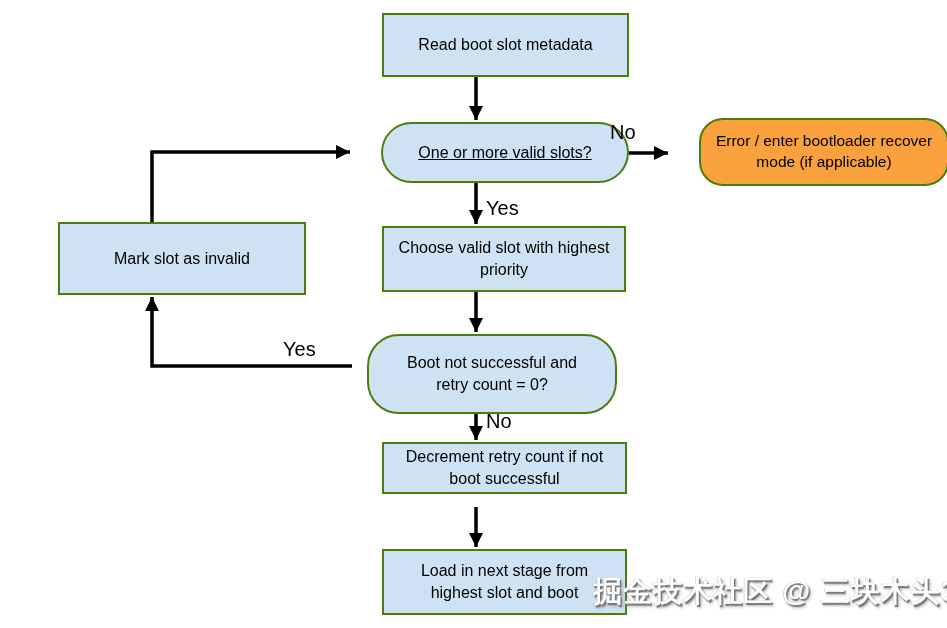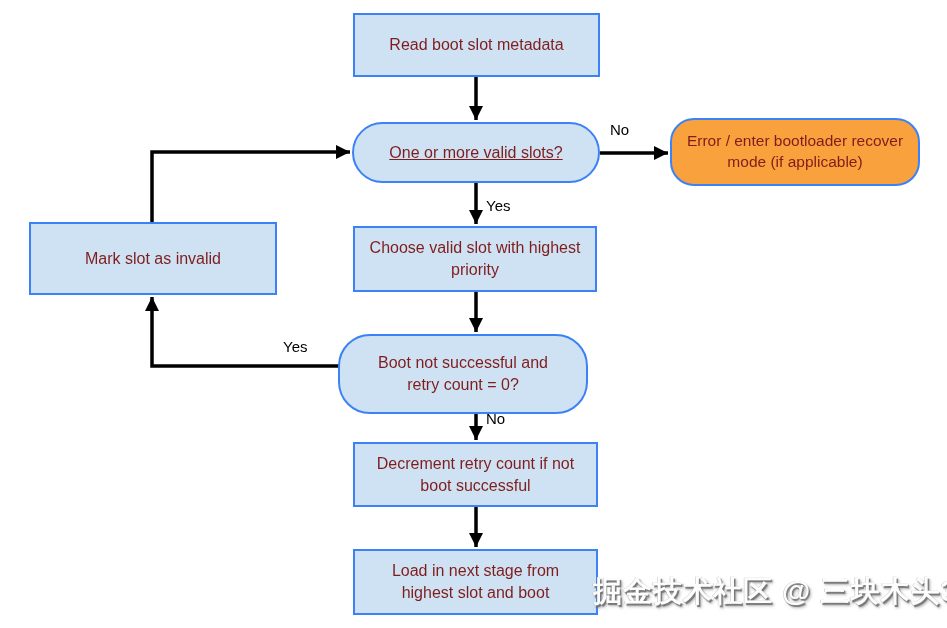--- a/index.html
+++ b/index.html
@@ -25,41 +25,42 @@
   .edge {
     stroke: #000000;
     stroke-width: 3.5;
     fill: none;
     stroke-linejoin: miter;
   }
   .node {
     position: absolute;
     box-sizing: border-box;
     background: #cfe2f3;
-    border: 2px solid #3b82f6;
-    color: #7f1d1d;
+    border: 2px solid #4d7c0f;
+    color: #000000;
     font-size: 16px;
     line-height: 1.35;
     display: flex;
     align-items: center;
     justify-content: center;
     text-align: center;
     padding: 4px 12px;
+    margin-left: 29px;
   }
   .node.stadium {
     border-radius: 32px;
     padding: 4px 22px;
   }
   .node.error {
     background: #f8a13d;
   }
   .edge-label {
     position: absolute;
     color: #000000;
-    font-size: 15px;
+    font-size: 20px;
     white-space: nowrap;
   }
   .watermark {
     position: absolute;
     left: 593px;
     top: 572px;
     width: 354px;
     font-size: 29px;
     font-weight: bold;
     white-space: nowrap;
@@ -70,21 +71,21 @@
       2.5px 2.5px 3px rgba(120,120,120,0.55);
     letter-spacing: 1px;
   }
   
   #n-read     { left: 353px; top: 13px;  width: 247px; height: 64px; }
   #n-valid    { left: 352px; top: 122px; width: 248px; height: 61px; text-decoration: underline; }
   #n-error    { left: 670px; top: 118px; width: 250px; height: 68px; font-size: 15.5px; border-radius: 24px; }
   #n-choose   { left: 353px; top: 226px; width: 244px; height: 66px; }
   #n-mark     { left: 29px;  top: 222px; width: 248px; height: 73px; }
   #n-boot     { left: 338px; top: 334px; width: 250px; height: 80px; }
-  #n-decr     { left: 353px; top: 442px; width: 245px; height: 65px; }
+  #n-decr     { left: 353px; top: 442px; width: 245px; height: 52px; }
   #n-load     { left: 353px; top: 549px; width: 245px; height: 66px; }
   
   #lbl-valid-no  { left: 610px; top: 121px; }
   #lbl-valid-yes { left: 486px; top: 197px; }
   #lbl-boot-yes  { left: 283px; top: 338px; }
   #lbl-boot-no   { left: 486px; top: 410px; }
 </style>
 </head>
 <body>
 

